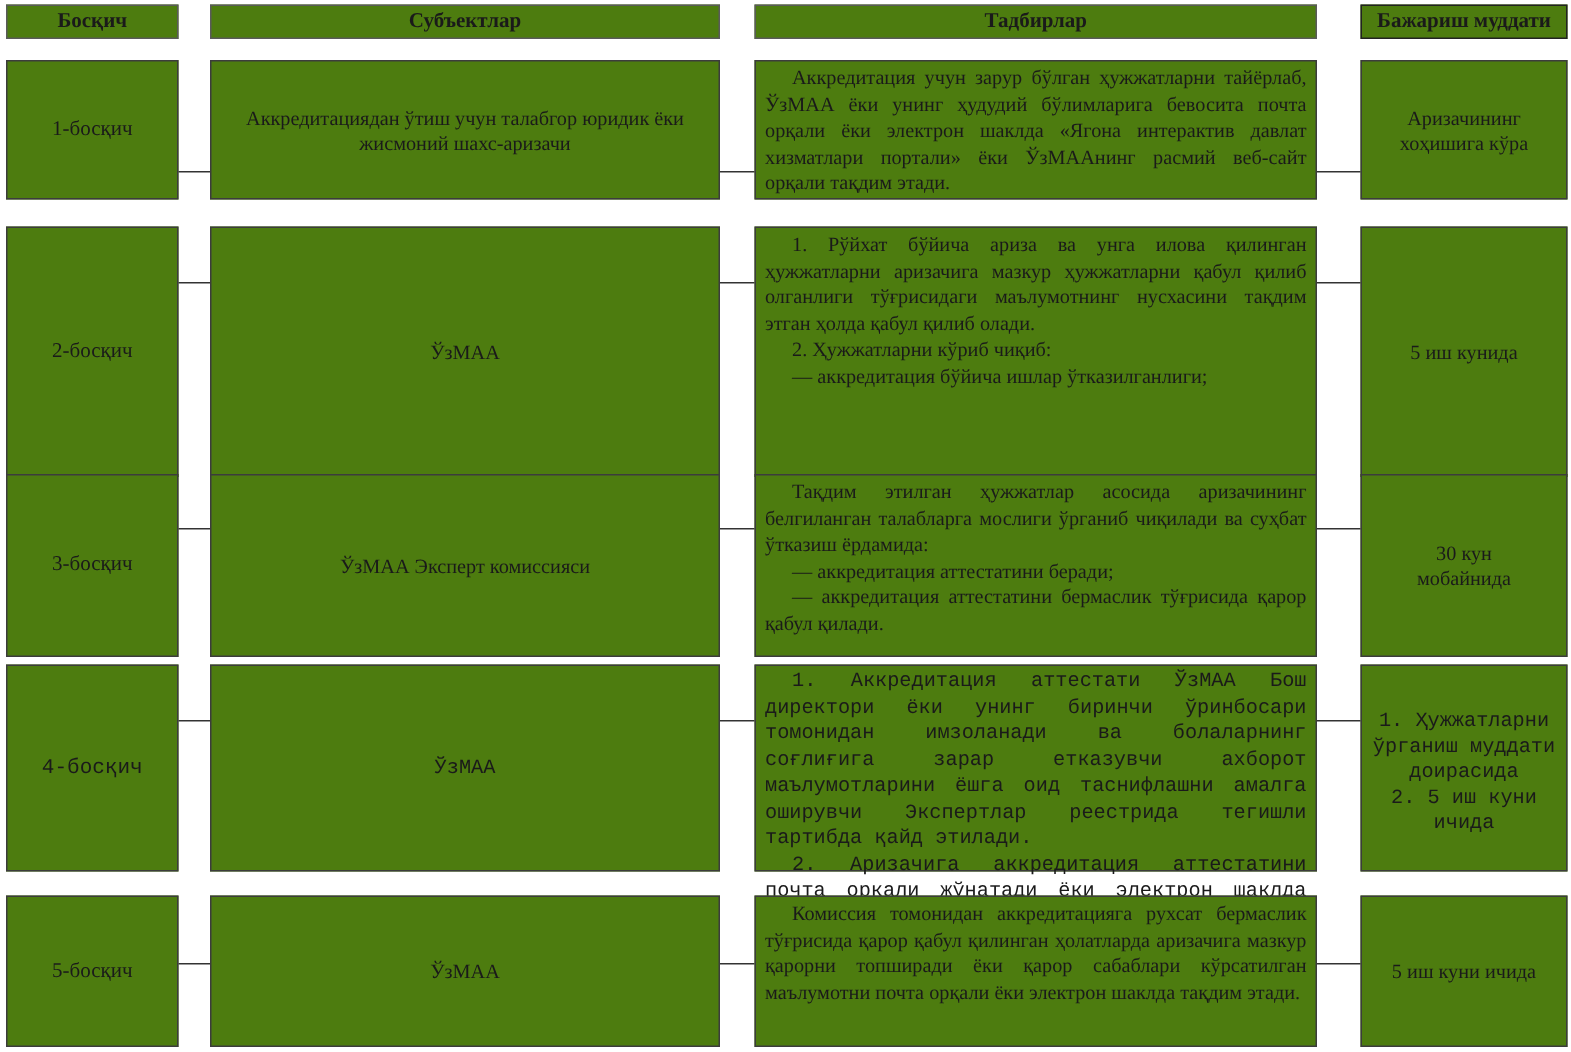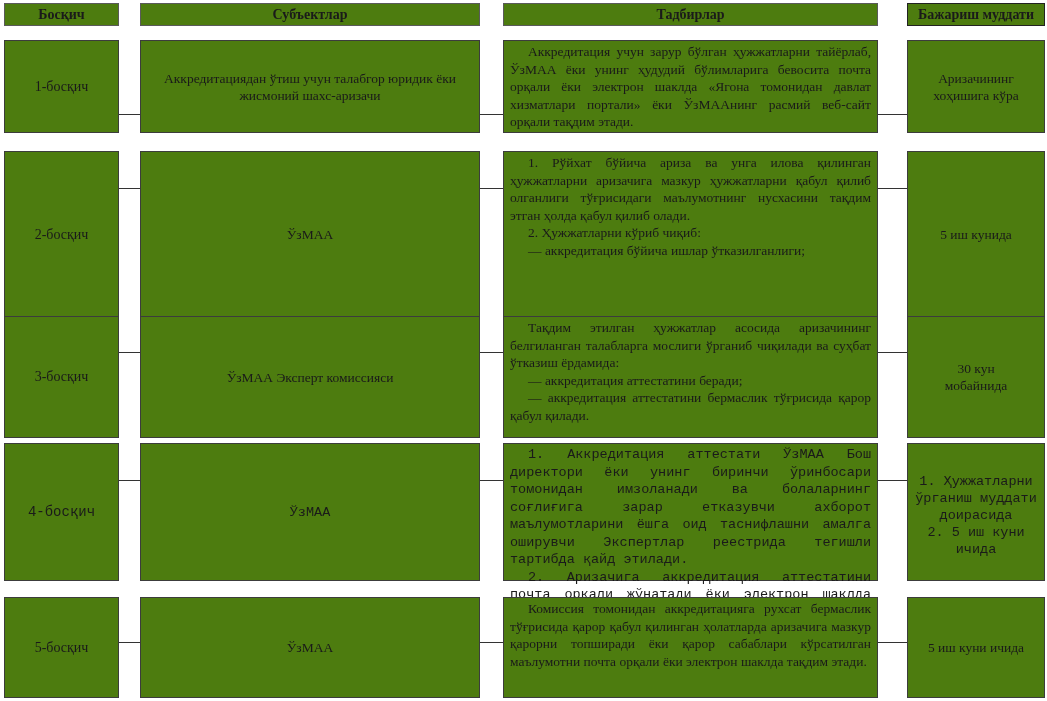--- a/index.html
+++ b/index.html
@@ -58,21 +58,21 @@
   <div class="box center hrow col-stage">Босқич</div>
   <div class="box center hrow col-subject">Субъектлар</div>
   <div class="box center hrow col-act">Тадбирлар</div>
   <div class="box center hrow hd4 col-dl">Бажариш муддати</div>
 
   <div class="box center stage r0 col-stage">1-босқич</div>
   <div class="box center subject r0 col-subject">
     <span class="subj-narrow">Аккредитациядан ўтиш учун талабгор юридик ёки жисмоний шахс-аризачи</span>
   </div>
   <div class="box activities r0 col-act">
-    <p>Аккредитация учун зарур бўлган ҳужжатларни тайёрлаб, ЎзМАА ёки унинг ҳудудий бўлимларига бевосита почта орқали ёки электрон шаклда «Ягона томонидан давлат хизматлари портали» ёки ЎзМААнинг расмий веб-сайт орқали тақдим этади.</p>
+    <p>Аккредитация учун зарур бўлган ҳужжатларни тайёрлаб, ЎзМАА ёки унинг ҳудудий бўлимларига бевосита почта орқали ёки электрон шаклда «Ягона интерактив давлат хизматлари портали» ёки ЎзМААнинг расмий веб-сайт орқали тақдим этади.</p>
   </div>
   <div class="box center deadline r0 col-dl">
     <div class="item dl-narrow-110">Аризачининг хоҳишига кўра</div>
   </div>
   <div class="connector seg-a cy0"></div>
   <div class="connector seg-b cy0"></div>
   <div class="connector seg-c cy0"></div>
 
   <div class="box center stage r1 col-stage">2-босқич</div>
   <div class="box center subject r1 col-subject">

